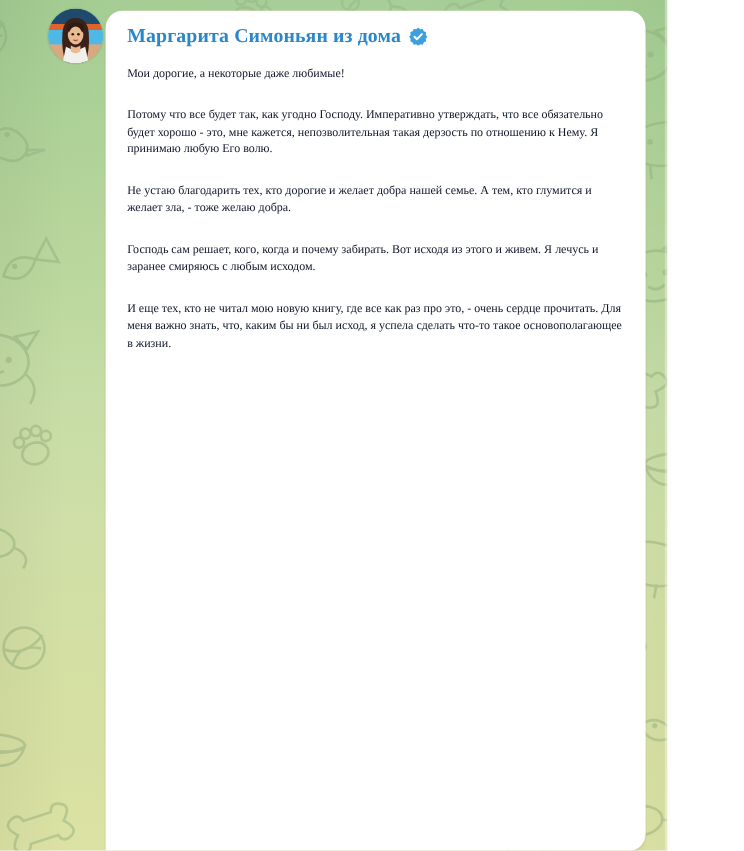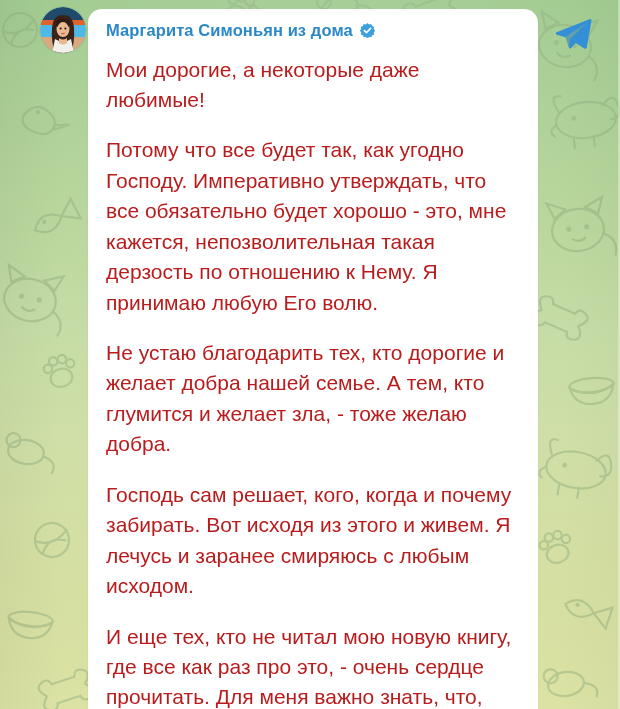--- a/index.html
+++ b/index.html
@@ -11,32 +11,33 @@
     width: 620px;
     height: 709px;
     overflow: hidden;
     font-family: "Liberation Sans", "DejaVu Sans", sans-serif;
     background: #ffffff;
   }
 
   
   .screen {
     position: relative;
-    width: 620px;
+    width: 556px;
     height: 709px;
     overflow: hidden;
     background: linear-gradient(180deg,
                 #9ec98c 0%,
                 #a9cf93 14%,
                 #b8d69c 30%,
                 #c6dca6 46%,
                 #cfdfa7 62%,
                 #d4dfa3 78%,
                 #d8e0a2 92%,
                 #dbe2a4 100%);
+    font-family: Liberation Serif, serif;
   }
 
   
   .wallpaper-doodles {
     position: absolute;
     inset: 0;
     opacity: .42;
     pointer-events: none;
   }
   .wallpaper-doodles svg { display: block; width: 100%; height: 100%; }
@@ -98,23 +99,23 @@
   .verified-badge {
     display: inline-block;
     width: 15px;
     height: 15px;
     flex: 0 0 15px;
   }
   .verified-badge svg { display: block; width: 100%; height: 100%; }
 
   .msg-text p {
     margin: 16px 0 20px 0;
-    font-size: 21px;
+    font-size: 10px;
     line-height: 1.45;
-    color: #b91c1c;
+    color: #0f172a;
     letter-spacing: 0;
   }
   .msg-text p:last-child { margin-bottom: 0; }
 
   
   .tg-logo {
     position: absolute;
     right: 28px;
     top: 16px;
     width: 38px;

